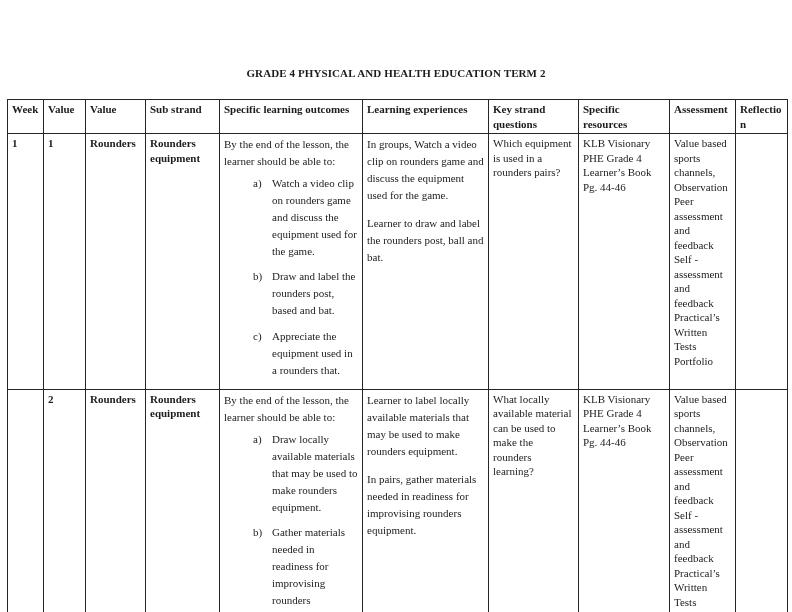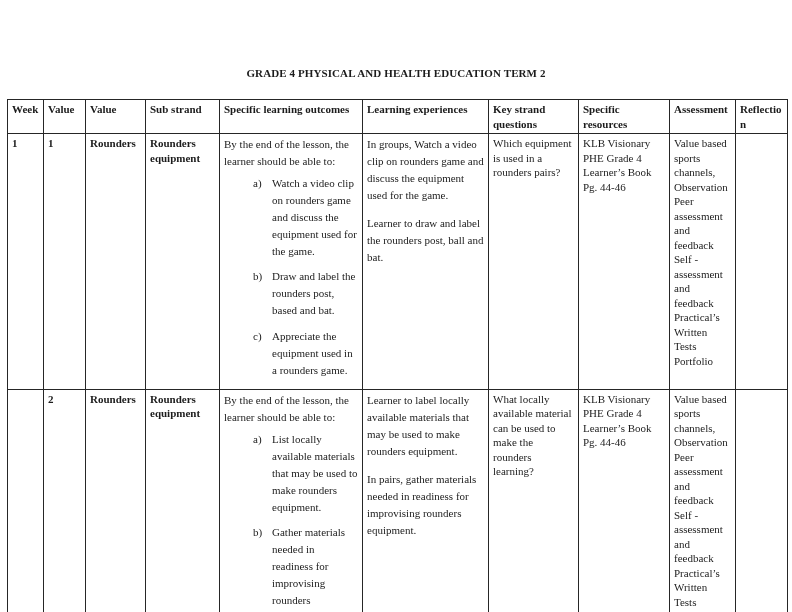--- a/index.html
+++ b/index.html
@@ -107,21 +107,21 @@
       <tr class="row-1">
         <td class="bold">1</td>
         <td class="bold">1</td>
         <td class="bold">Rounders</td>
         <td class="bold">Rounders equipment</td>
         <td class="loose">
           <p class="intro">By the end of the lesson, the learner should be able to:</p>
           <ol class="alpha-list">
             <li>Watch a video clip on rounders game and discuss the equipment used for the game.</li>
             <li>Draw and label the rounders post, based and bat.</li>
-            <li>Appreciate the equipment used in a rounders game.</li>
+            <li>Appreciate the equipment used in a rounders that.</li>
           </ol>
         </td>
         <td class="loose">
           <p class="para">In groups, Watch a video clip on rounders game and discuss the equipment used for the game.</p>
           <p class="para">Learner to draw and label the rounders post, ball and bat.</p>
         </td>
         <td>Which equipment is used in a rounders pairs?</td>
         <td class="pre-lines">KLB Visionary
 PHE Grade 4
 Learner’s Book
@@ -143,21 +143,21 @@
       </tr>
 
       <tr class="row-2">
         <td class="bold"></td>
         <td class="bold">2</td>
         <td class="bold">Rounders</td>
         <td class="bold">Rounders equipment</td>
         <td class="loose">
           <p class="intro">By the end of the lesson, the learner should be able to:</p>
           <ol class="alpha-list">
-            <li>List locally available materials that may be used to make rounders equipment.</li>
+            <li>Draw locally available materials that may be used to make rounders equipment.</li>
             <li>Gather materials needed in readiness for improvising rounders equipment.</li>
           </ol>
         </td>
         <td class="loose">
           <p class="para">Learner to label locally available materials that may be used to make rounders equipment.</p>
           <p class="para">In pairs, gather materials needed in readiness for improvising rounders equipment.</p>
         </td>
         <td>What locally available material can be used to make the rounders learning?</td>
         <td class="pre-lines">KLB Visionary
 PHE Grade 4

